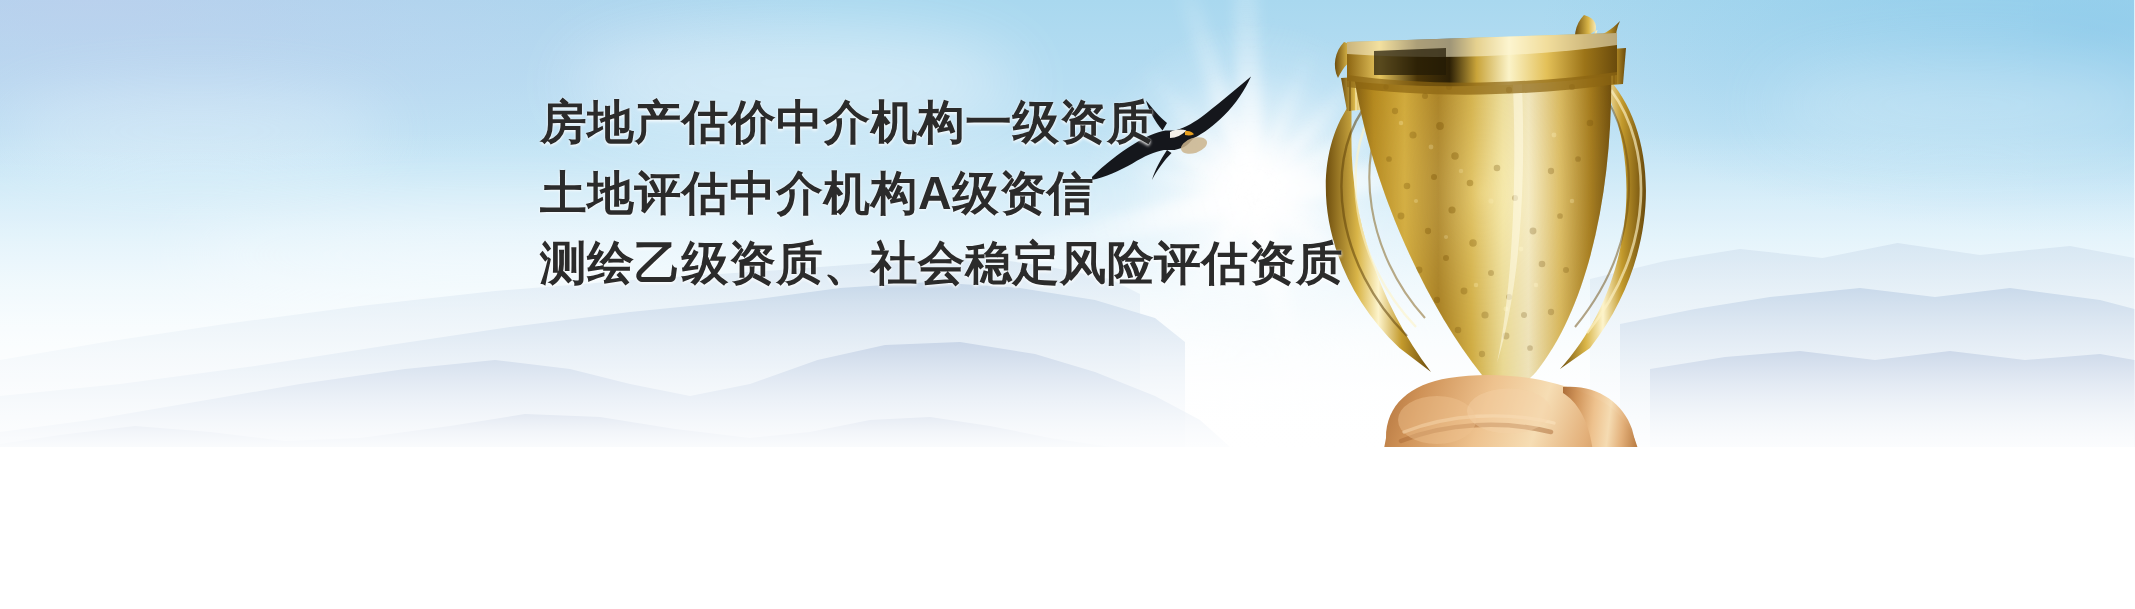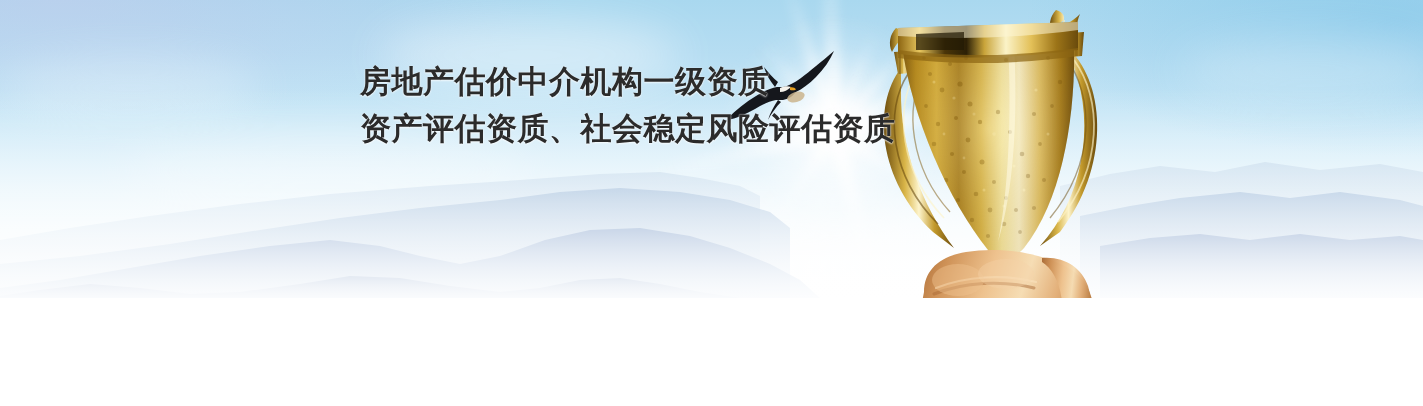--- a/index.html
+++ b/index.html
@@ -354,16 +354,17 @@
         <path d="M214,396 L300,372 L306,380 L220,404 Z" fill="#20242a" opacity=".85"></path>
         <path d="M222,404 L306,380 L330,412 L214,412 Z" fill="#777d85" opacity=".9"></path>
         <path d="M240,398 L290,384 L296,390 L246,404 Z" fill="#9aa0a7" opacity=".4"></path>
         <path d="M206,398 L216,394 L222,404 L200,408 Z" fill="#c8a93f" opacity=".9"></path>
       </g>
     </svg>
   </div>
 
   <div class="headlines">
     <span class="hl">房地产估价中介机构一级资质</span>
-    <span class="hl">资产评估资质、社会稳定风险评估资质</span>
+    <span class="hl">土地评估中介机构A级资信</span>
+    <span class="hl">测绘乙级资质、社会稳定风险评估资质</span>
   </div>
 
 </div>
 
 </body></html>

